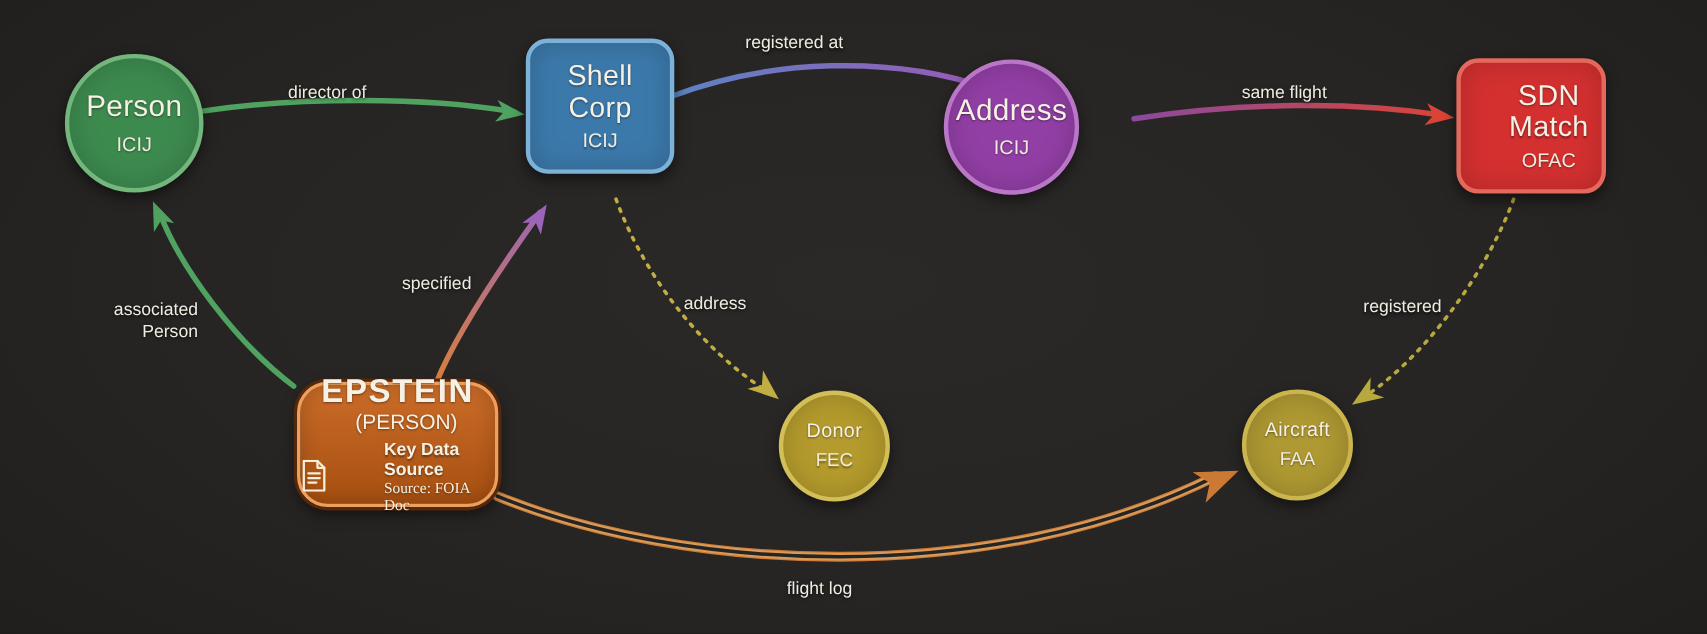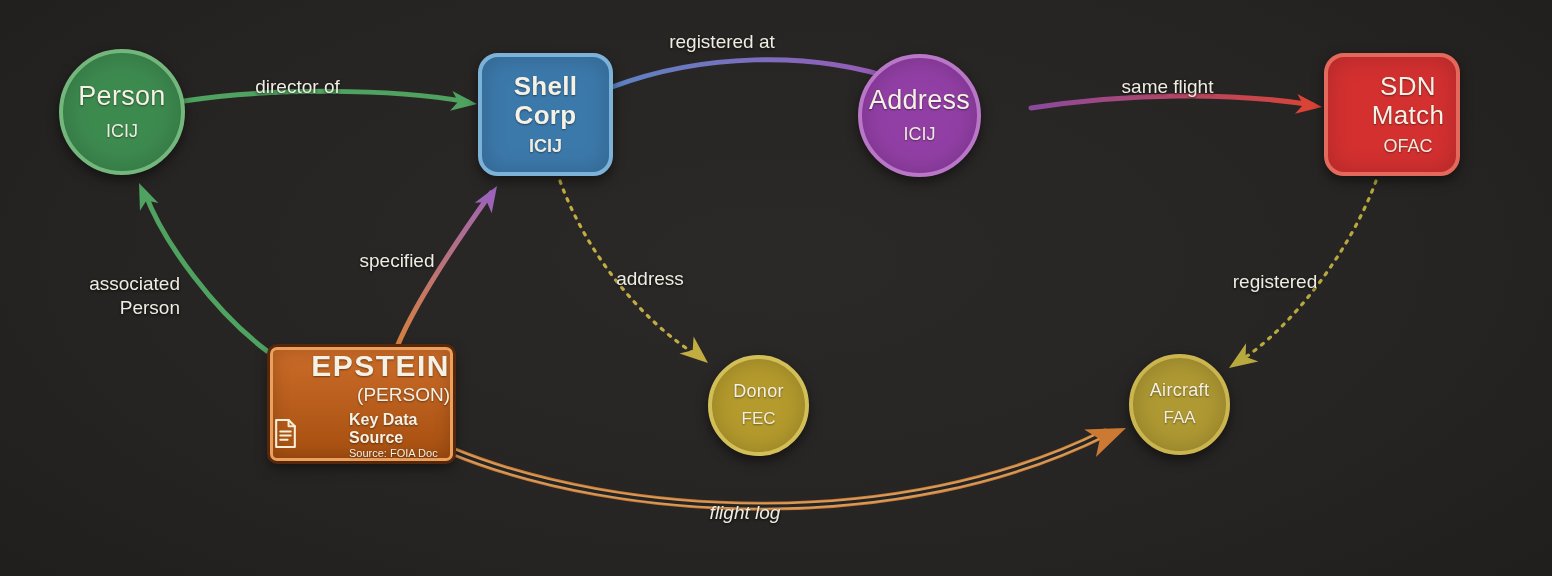--- a/index.html
+++ b/index.html
@@ -29,69 +29,68 @@
     box-shadow: 0 5px 12px rgba(0,0,0,.5), inset 0 0 25px rgba(0,0,0,.18);
     text-shadow: 0 1px 2px rgba(0,0,0,.45);
   }
   .circle { border-radius: 50%; }
   .rsq    { border-radius: 20px; }
 
   .node-title  { font-size: 27px; line-height: 1.1; letter-spacing: .3px; }
   .node-source { font-size: 18px; margin-top: 9px; opacity: .96; }
 
   .pos-person   { left: 59px;   top: 49px;  width: 126px; height: 126px; }
-  .pos-shell    { left: 478px;  top: 53px;  width: 135px; height: 123px; font-weight: bold; }
+  .pos-shell    { left: 478px;  top: 35px;  width: 135px; height: 123px; }
   .pos-address  { left: 858px;  top: 54px;  width: 123px; height: 123px; }
   .pos-sdn      { left: 1324px; top: 53px;  width: 136px; height: 123px; padding-left: 32px; }
   .pos-donor    { left: 708px;  top: 355px; width: 101px; height: 101px; }
   .pos-aircraft { left: 1129px; top: 354px; width: 101px; height: 101px; }
 
   .pos-shell .node-title, .pos-sdn .node-title { width: 92px; font-size: 26px; }
   .pos-shell .node-source, .pos-sdn .node-source { margin-top: 7px; }
   .pos-donor .node-title, .pos-aircraft .node-title { font-size: 18px; }
   .pos-donor .node-source, .pos-aircraft .node-source { font-size: 17px; margin-top: 7px; }
 
   
   .pos-epstein {
     left: 270px; top: 347px; width: 183px; height: 114px;
-    border-radius: 7px;
+    border-radius: 28px;
     background: linear-gradient(var(--fill-top), var(--fill-bottom));
     border: 3px solid var(--border);
     box-shadow: 0 0 0 3px #55270b, 0 6px 14px rgba(0,0,0,.55), inset 0 0 18px rgba(0,0,0,.2);
-    align-items: flex-end;
   }
   .ep-title { font-size: 30px; font-weight: bold; letter-spacing: 1.5px; line-height: 1; margin-top: 2px; }
   .ep-sub   { font-size: 19px; margin-top: 3px; margin-left: 16px; }
   .ep-row   { display: flex; align-items: center; gap: 7px; margin-top: 5px; }
   .ep-meta  { text-align: left; line-height: 1.12; margin-left: 44px; }
   .ep-key   { font-size: 16px; font-weight: bold; }
-  .ep-src   { font-size: 11px; }
+  .ep-src   { font-size: 14px; font-family: Liberation Serif, serif; }
 
   
   .edge-label {
     position: absolute;
     z-index: 3;
-    font-size: 19px;
+    font-size: 16px;
     color: #efece2;
     text-shadow: 0 1px 3px rgba(0,0,0,.8);
     white-space: pre-line;
     line-height: 1.25;
   }
   .lbl-center { text-align: center; }
   .lbl-right  { text-align: right; }
 
   .lbl-director      { left: 225px;  top: 75px;  width: 145px; }
   .lbl-registered-at { left: 647px;  top: 30px;  width: 150px; }
   .lbl-same-address  { left: 1090px; top: 75px;  width: 155px; }
   .lbl-associated    { left: 58px;   top: 272px; width: 122px; }
   .lbl-specified     { left: 344px;  top: 249px; width: 106px; }
   .lbl-controlled    { left: 459px;  top: 249px; width: 170px; }
   .lbl-donated       { left: 592px;  top: 267px; width: 116px; }
   .lbl-registered    { left: 1212px; top: 270px; width: 126px; }
-  .lbl-flight-log    { left: 684px;  top: 501px; width: 122px; font-style: italic; }
+  .lbl-flight-log    { left: 684px;  top: 526px; width: 122px; }
 </style>
 </head>
 <body>
 
 <div id="canvas">
 
   <svg class="edges" width="1552" height="576" viewBox="0 0 1552 576">
     <defs>
       <linearGradient id="g-registered-at" gradientUnits="userSpaceOnUse" x1="612" y1="87" x2="898" y2="80">
         <stop offset="0" stop-color="#5c83c3"></stop>

